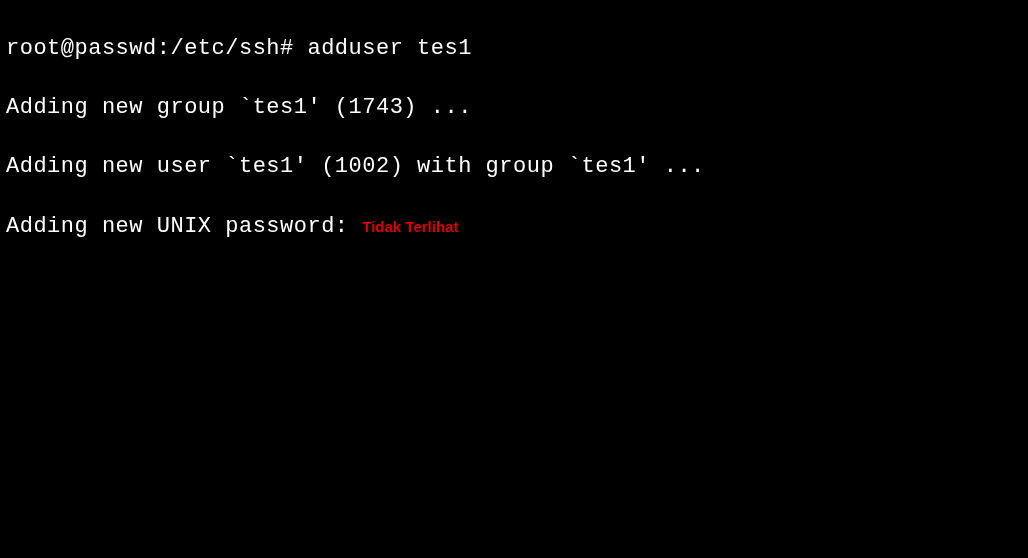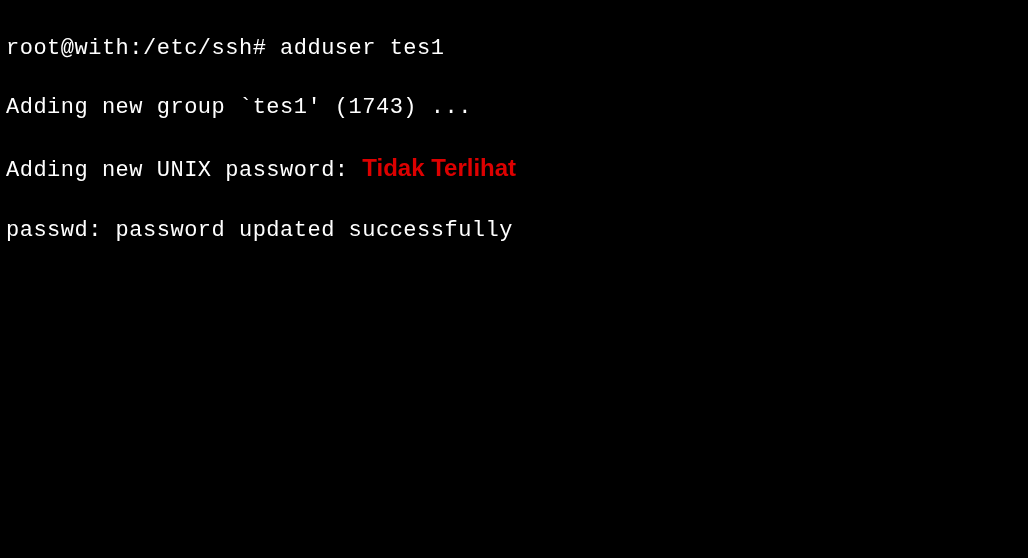--- a/index.html
+++ b/index.html
@@ -22,32 +22,32 @@
     .terminal {
       white-space: pre;
     }
     .line {
       display: block;
     }
     .annotation {
       color: #d00;
       font-weight: bold;
       font-family: Arial, sans-serif;
-      font-size: 24px;
+      font-size: 15px;
       letter-spacing: 0;
     }
   </style>
 </head>
 <body>
 
 <div class="terminal">
-<span class="line"><span>root@with:/etc/ssh# </span><span>adduser tes1</span></span>
+<span class="line"><span>root@passwd:/etc/ssh# </span><span>adduser tes1</span></span>
 <span class="line">Adding new group `tes1' (1743) ...</span>
+<span class="line">Adding new user `tes1' (1002) with group `tes1' ...</span>
 <span class="line"><span>Adding new UNIX password: </span><span class="annotation">Tidak Terlihat</span></span>
-<span class="line">passwd: password updated successfully</span>
 
 
 
 
 
 
 
 
 
 </div>

